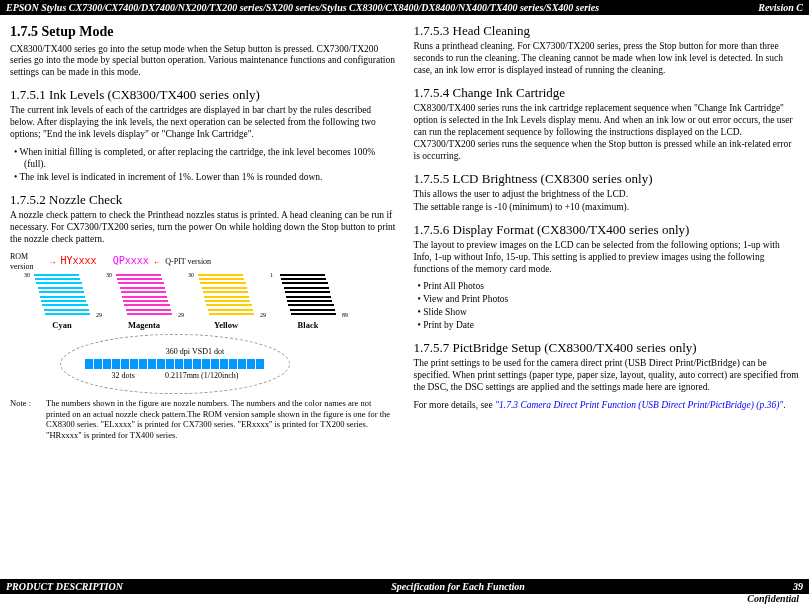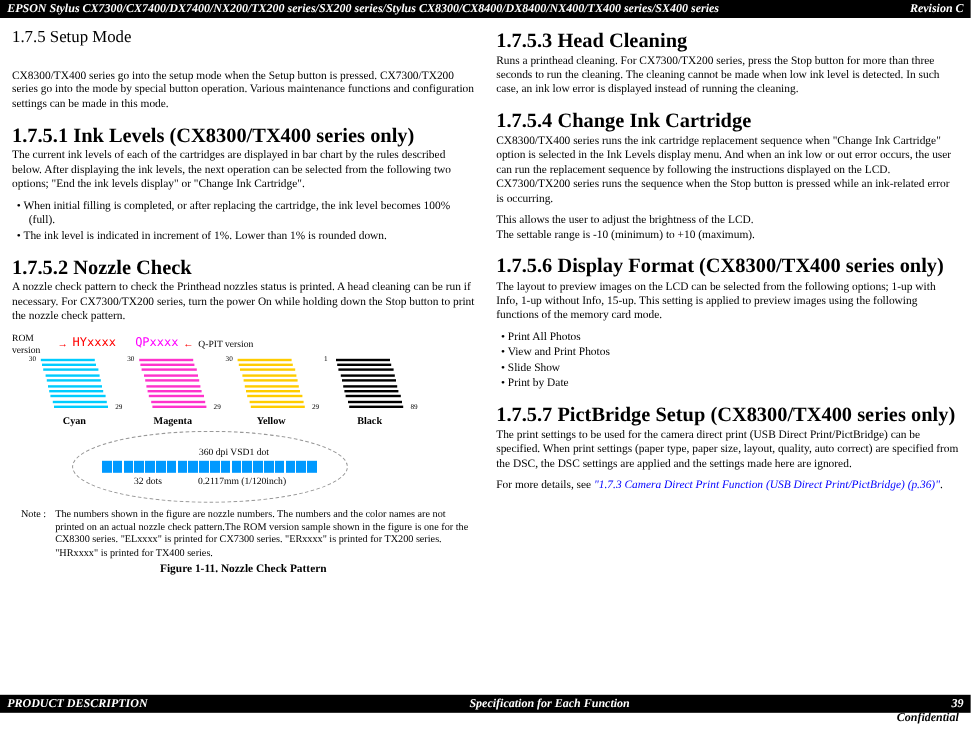--- a/index.html
+++ b/index.html
@@ -2,43 +2,43 @@
 <html><head>
 <meta charset="utf-8">
 <style>
   * { box-sizing: border-box; margin: 0; padding: 0; }
   body { width: 809px; height: 608px; font-family: "Times New Roman", serif; background: #fff; color: #000; position: relative; }
   .header-bar { background: #000; color: #fff; font-style: italic; font-weight: bold; font-size: 10px; padding: 2px 6px; display: flex; justify-content: space-between; }
   .footer-bar { position: absolute; bottom: 14px; left: 0; right: 0; background: #000; color: #fff; font-style: italic; font-weight: bold; font-size: 10px; padding: 2px 6px; display: flex; justify-content: space-between; }
   .confidential { position: absolute; bottom: 4px; right: 10px; font-style: italic; font-size: 10px; font-weight: bold; }
   .page { display: flex; padding: 8px 10px 0 10px; gap: 18px; }
   .col { flex: 1; font-size: 9.5px; line-height: 1.25; }
-  h2 { font-size: 14px; font-weight: normal; margin-bottom: 18px; }
-  h3 { font-size: 17px; font-weight: bold; margin-top: 8px; margin-bottom: 2px; }
+  h2 { font-size: 14px; font-weight: bold; margin-bottom: 3px; }
+  h3 { font-size: 13px; font-weight: normal; margin-top: 8px; margin-bottom: 2px; }
   p { margin-bottom: 6px; }
   ul { list-style: none; padding-left: 14px; margin-bottom: 6px; }
   ul li::before { content: "• "; margin-left: -10px; }
   ul li { margin-bottom: 1px; }
   .figure { margin: 6px 0 4px 0; font-size: 8.5px; }
   .rom-row { display: flex; align-items: center; gap: 4px; margin-bottom: 2px; }
   .rom-label { font-size: 8px; }
   .arrow-r { color: #f00; font-weight: bold; }
   .hy { color: #f00; font-family: monospace; font-size: 10px; }
   .qp { color: #f0f; font-family: monospace; font-size: 10px; }
   .nozzle-bars { display: flex; gap: 26px; margin: 2px 0 2px 24px; }
   .bar-group { display: flex; flex-direction: column; align-items: center; }
   .bar { width: 56px; height: 44px; position: relative; }
   .bar div.line { position: absolute; height: 2px; left: 0; right: 0; }
   .bar .num { position: absolute; font-size: 6px; }
   .color-label { font-size: 8.5px; font-weight: bold; margin-top: 2px; }
   .dims { border: 1px dashed #999; border-radius: 50%/50%; width: 230px; height: 60px; margin: 4px 0 2px 50px; display:flex; flex-direction:column; align-items:center; justify-content:center; font-size:8px; gap:2px;}
   .dims .strip { width: 180px; height: 10px; background: repeating-linear-gradient(90deg,#09f 0 8px,#fff 8px 9px); position:relative;}
   .dims .lbl { display:flex; gap:30px;}
   .note { font-size: 8.5px; margin-top: 4px; display: flex; }
-  .note .nl { width: 36px; flex-shrink: 0; text-align: center; }
+  .note .nl { width: 36px; flex-shrink: 0; }
   .fig-caption { text-align: center; font-weight: bold; font-size: 9.5px; margin-top: 4px; }
   .link { color: #00f; font-style: italic; }
 </style>
 </head>
 <body>
 
 <div class="header-bar">
   <span>EPSON Stylus CX7300/CX7400/DX7400/NX200/TX200 series/SX200 series/Stylus CX8300/CX8400/DX8400/NX400/TX400 series/SX400 series</span>
   <span>Revision C</span>
 </div>
@@ -143,31 +143,31 @@
         <div class="strip"></div>
         <div class="lbl">
           <span>32 dots</span>
           <span>0.2117mm (1/120inch)</span>
         </div>
       </div>
       <div class="note">
         <span class="nl">Note  :</span>
         <span>The numbers shown in the figure are nozzle numbers. The numbers and the color names are not printed on an actual nozzle check pattern.The ROM version sample shown in the figure is one for the CX8300 series. "ELxxxx" is printed for CX7300 series. "ERxxxx" is printed for TX200 series. "HRxxxx" is printed for TX400 series.</span>
       </div>
-      <div class="fig-caption">Figure 1-11.  Nozzle Check Pattern</div>
     </div>
   </div>
 
   <div class="col">
     <h3 style="margin-top:0">1.7.5.3  Head Cleaning</h3>
     <p>Runs a printhead cleaning. For CX7300/TX200 series, press the Stop button for more than three seconds to run the cleaning. The cleaning cannot be made when low ink level is detected. In such case, an ink low error is displayed instead of running the cleaning.</p>
 
     <h3>1.7.5.4  Change Ink Cartridge</h3>
     <p>CX8300/TX400 series runs the ink cartridge replacement sequence when "Change Ink Cartridge" option is selected in the Ink Levels display menu. And when an ink low or out error occurs, the user can run the replacement sequence by following the instructions displayed on the LCD. CX7300/TX200 series runs the sequence when the Stop button is pressed while an ink-related error is occurring.</p>
 
+    <h3>1.7.5.5  LCD Brightness (CX8300 series only)</h3>
     <p style="margin-bottom:1px">This allows the user to adjust the brightness of the LCD.</p>
     <p>The settable range is -10 (minimum) to +10 (maximum).</p>
 
     <h3>1.7.5.6  Display Format (CX8300/TX400 series only)</h3>
     <p>The layout to preview images on the LCD can be selected from the following options; 1-up with Info, 1-up without Info, 15-up. This setting is applied to preview images using the following functions of the memory card mode.</p>
     <ul>
       <li>Print All Photos</li>
       <li>View and Print Photos</li>
       <li>Slide Show</li>
       <li>Print by Date</li>

